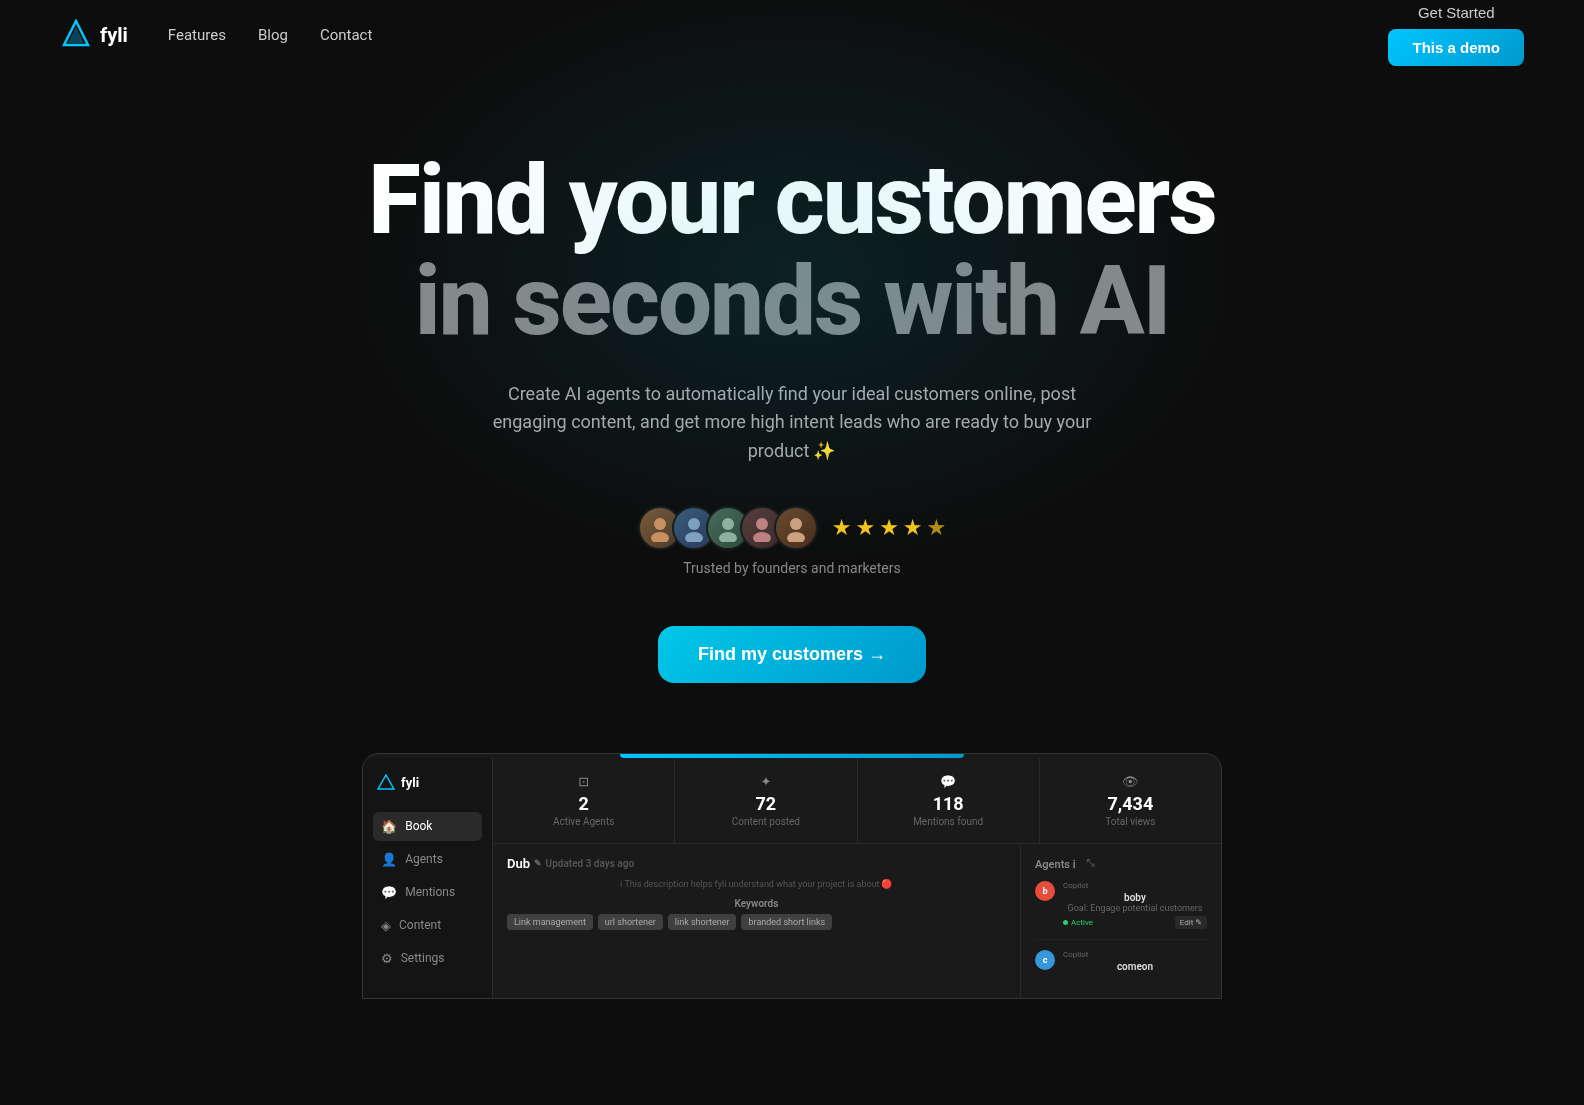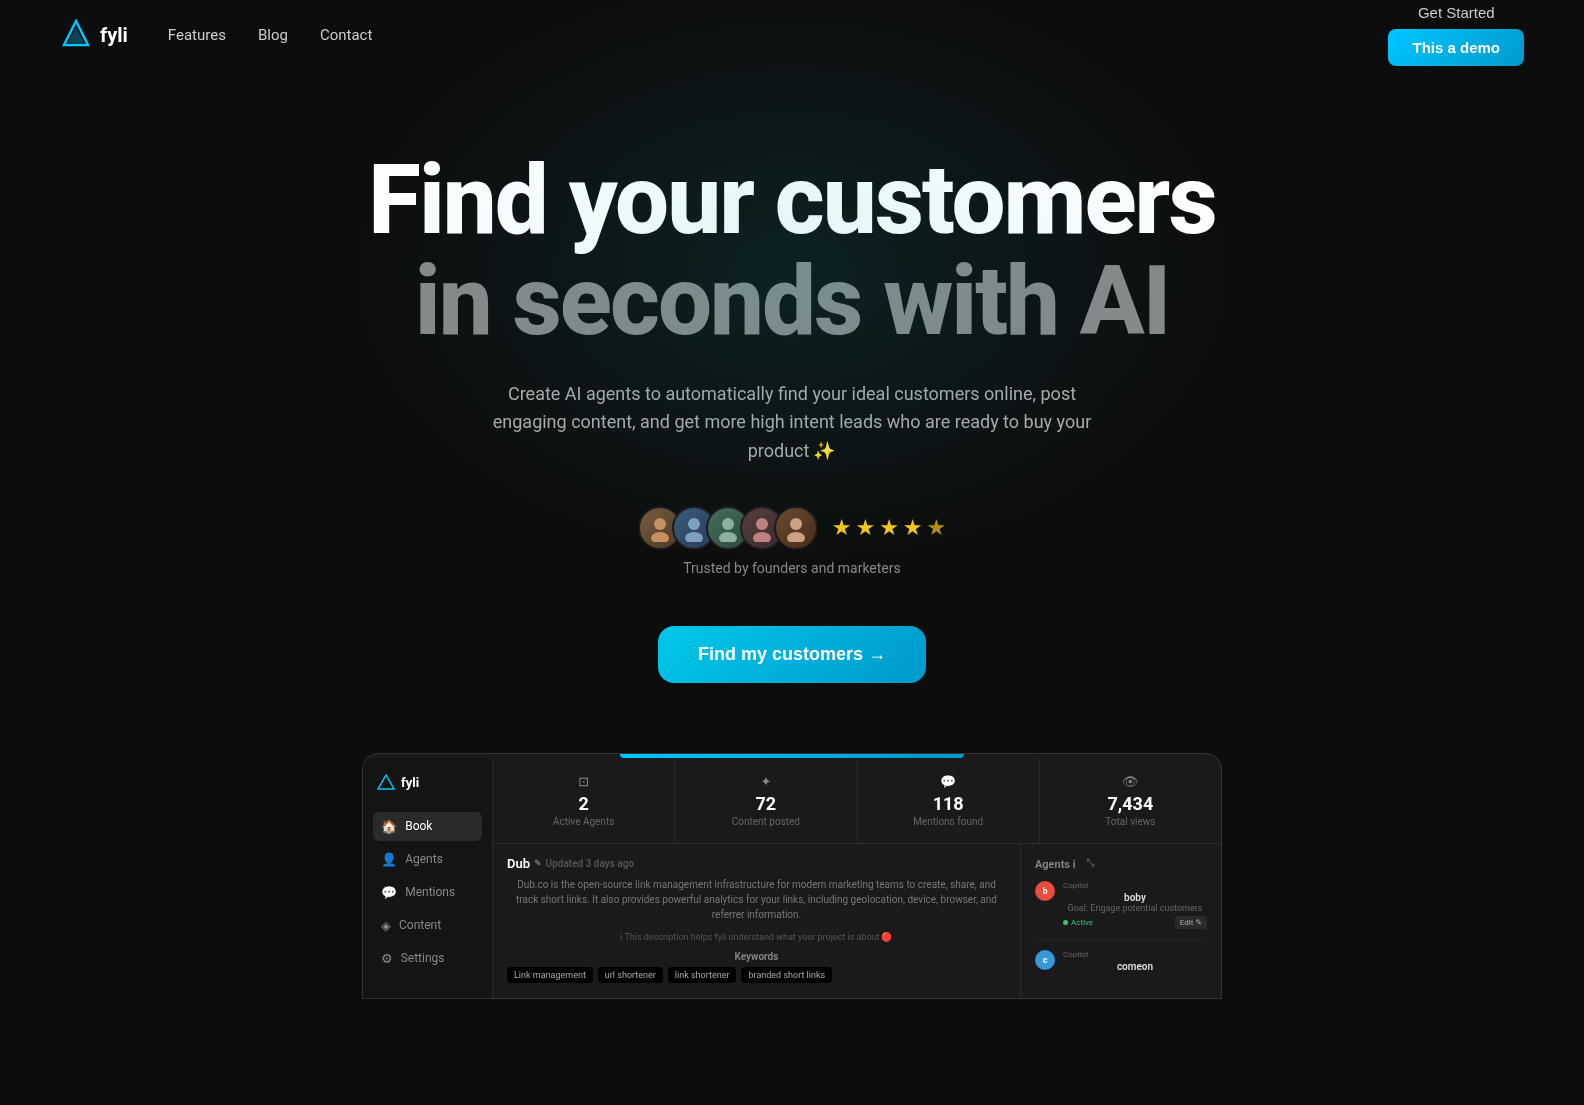--- a/index.html
+++ b/index.html
@@ -361,21 +361,21 @@
       margin-bottom: 5px;
     }
 
     .dash-tags {
       display: flex;
       gap: 5px;
       flex-wrap: wrap;
     }
 
     .dash-tag {
-      background: #000000;
+      background: #404040;
       color: #aaa;
       font-size: 9px;
       padding: 3px 7px;
       border-radius: 4px;
     }
 
     .dash-right-panel {
       width: 200px;
       padding: 12px 14px;
     }
@@ -610,21 +610,20 @@
         </div>
 
         <div class="dash-content-area">
 
           <div class="dash-left-panel">
             <div class="dash-project-name">
               <span>Dub</span>
               <span style="font-size:9px;color:#666;">✎</span>
               <span class="dash-project-updated">Updated 3 days ago</span>
             </div>
-            <div class="dash-project-desc">Dub.co is the open-source link management infrastructure for modern marketing teams to create, share, and track short links. It also provides powerful analytics for your links, including geolocation, device, browser, and referrer information.</div>
             <div class="dash-desc-note">ℹ This description helps fyli understand what your project is about 🔴</div>
             <div class="dash-keywords-label">Keywords</div>
             <div class="dash-tags">
               <span class="dash-tag">Link management</span>
               <span class="dash-tag">url shortener</span>
               <span class="dash-tag">link shortener</span>
               <span class="dash-tag">branded short links</span>
             </div>
           </div>
 

